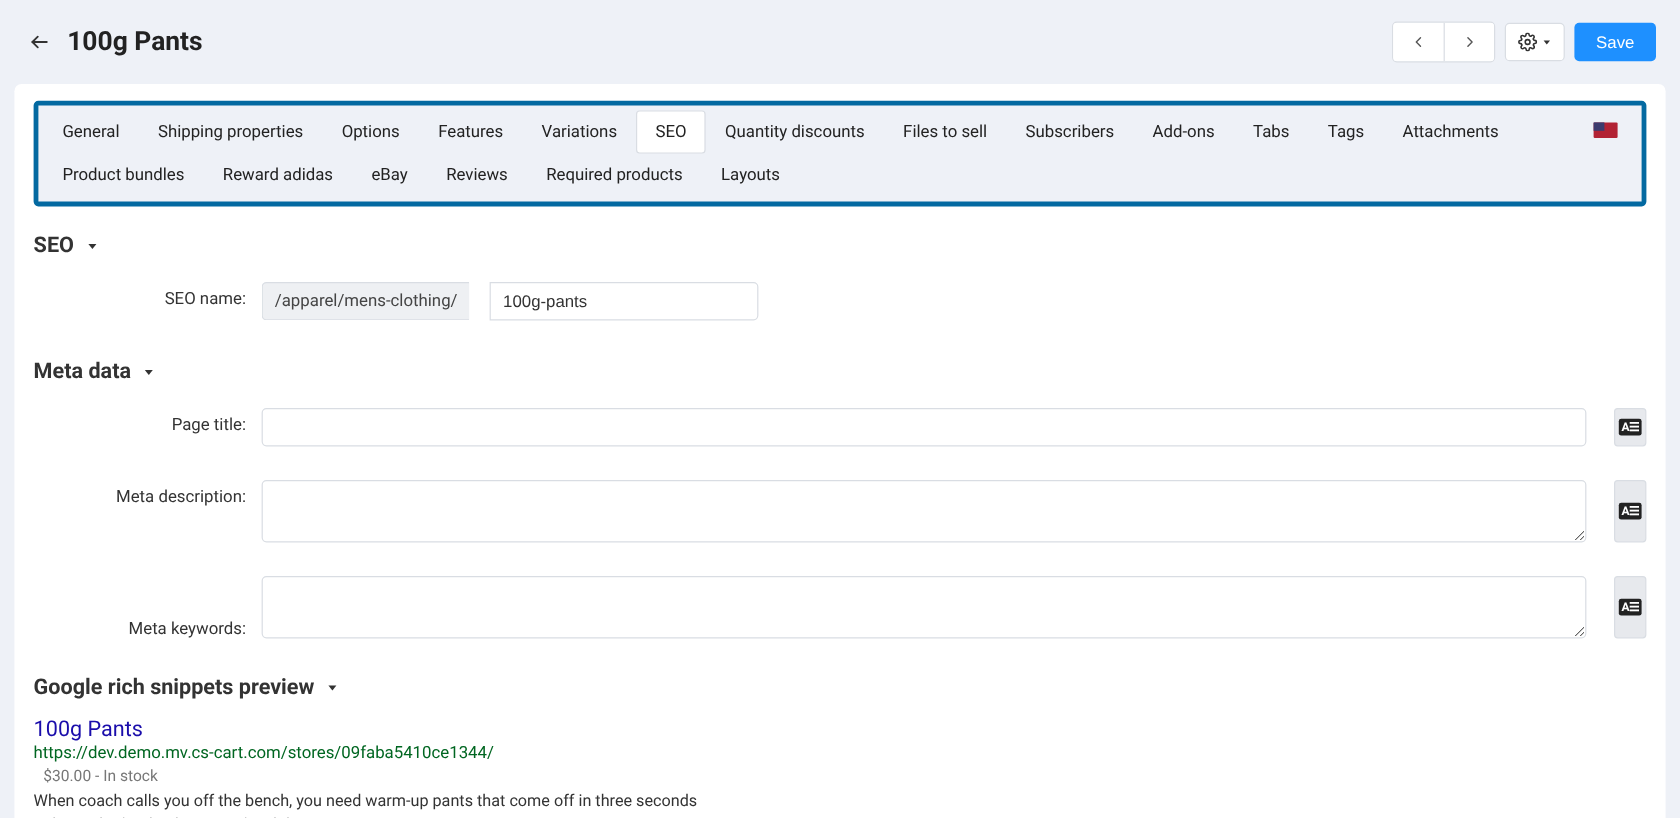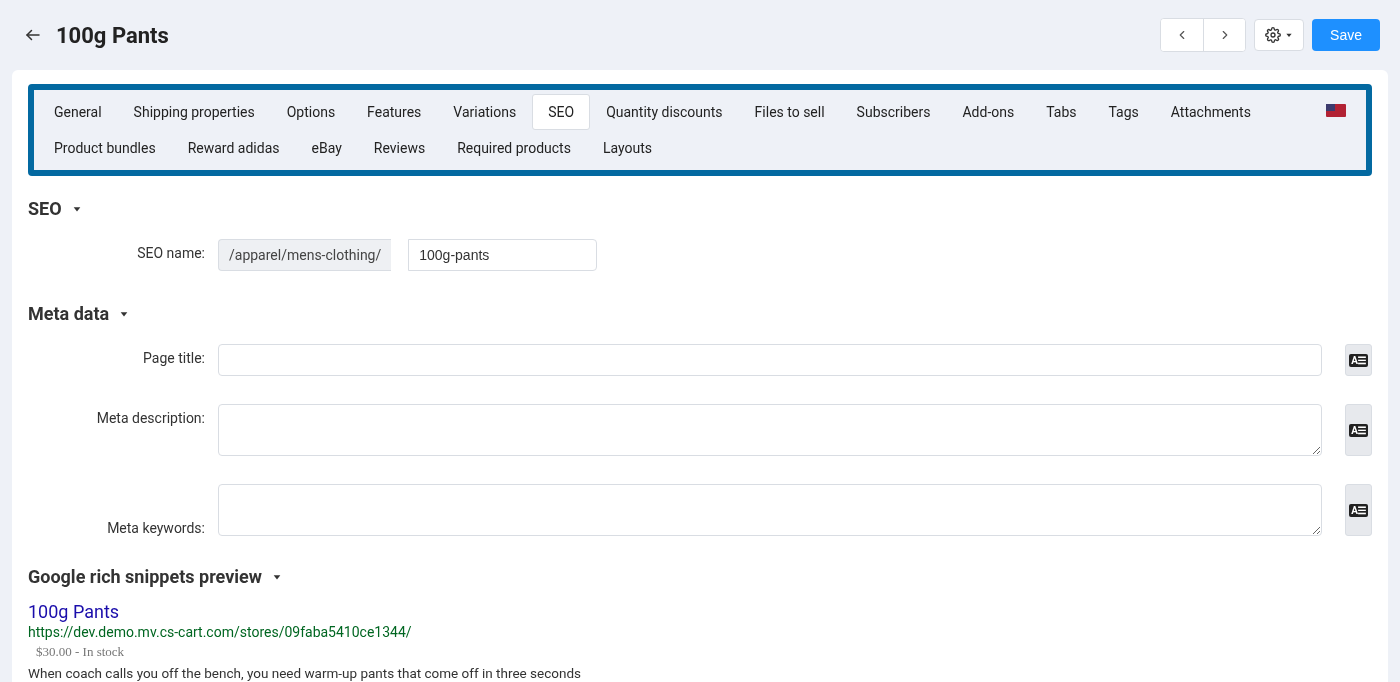--- a/index.html
+++ b/index.html
@@ -79,21 +79,21 @@
   }
   .content-card {
     background: #fff;
     margin: 0 12px;
     border-radius: 6px;
     padding: 14px 16px 30px 16px;
     min-height: 620px;
   }
   .tabs-bar {
     background: #eef1f7;
-    border: 6px solid #0369a1;
+    border: 4px solid #0369a1;
     border-radius: 4px;
     padding: 4px 4px;
     display: flex;
     align-items: center;
     flex-wrap: wrap;
   }
   .tabs-wrap {
     display: flex;
     flex-wrap: wrap;
     gap: 0px;
@@ -155,21 +155,21 @@
     border-right: none;
     border-radius: 4px 0 0 4px;
     padding: 7px 10px;
     color: #444;
     font-size: 14px;
   }
   .seo-input {
     border: 1px solid #d9dde3;
     border-radius: 0 4px 4px 0;
     padding: 7px 10px;
-    width: 189px;
+    width: 224px;
     font-size: 14px;
     color: #333;
   }
   .wide-input {
     border: 1px solid #d9dde3;
     border-radius: 4px;
     padding: 7px 10px;
     width: 100%;
     font-size: 14px;
     font-family: inherit;
@@ -199,21 +199,20 @@
   .snippet-url {
     color: #006621;
     font-size: 14px;
     margin-top: 2px;
   }
   .snippet-meta {
     color: #777;
     font-size: 13px;
     margin-top: 4px;
     padding-left: 8px;
-    font-family: Liberation Serif, serif;
   }
   .snippet-desc {
     color: #333;
     font-size: 13.5px;
     margin-top: 4px;
     max-width: 560px;
     line-height: 1.45;
   }
   .icon-svg { display:block; }
   .flag-us {

